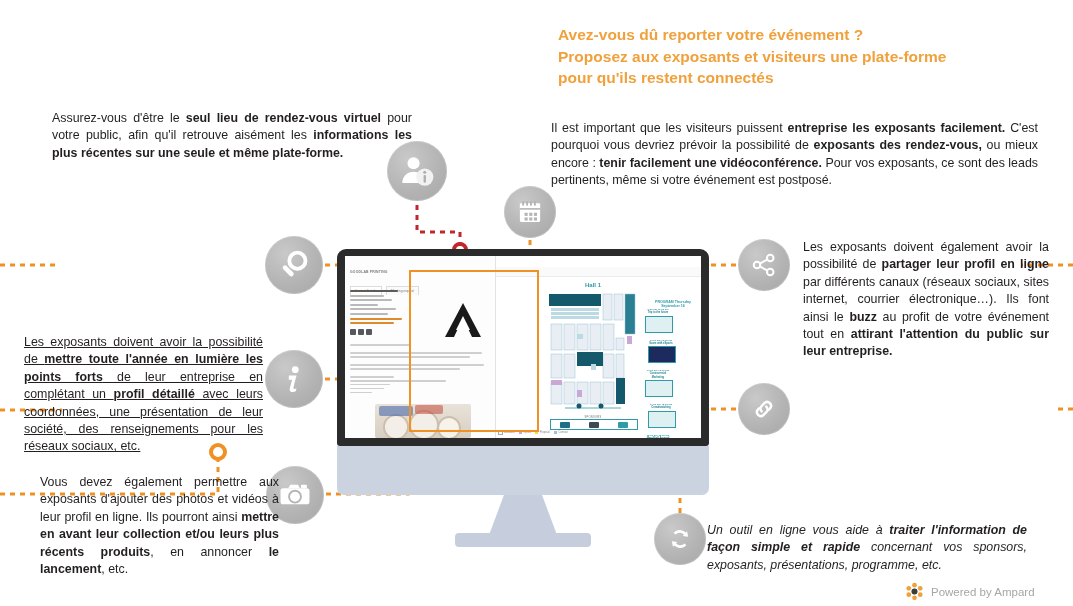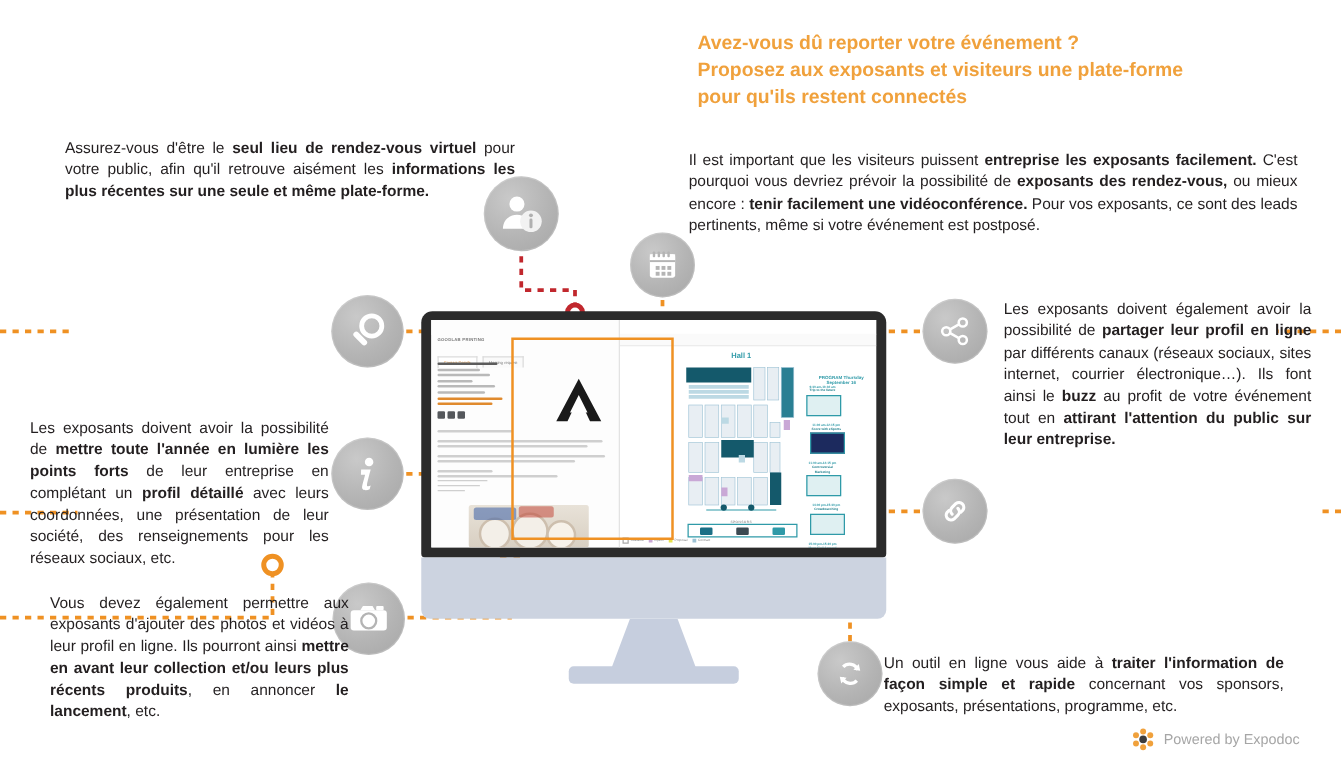--- a/index.html
+++ b/index.html
@@ -18,26 +18,26 @@
   .head-orange{
     left:558px;top:24px;width:470px;
     font-size:15.5px;font-weight:bold;color:#f0a13c;line-height:21.5px;
   }
   .para{
     font-size:12.4px;line-height:17.4px;text-align:justify;color:#231f20;
   }
   .para b{font-weight:bold;}
   .p-topleft{left:52px;top:110px;width:360px;}
   .p-l1{left:24px;top:202px;width:239px;}
-  .p-l2{left:24px;top:334px;width:239px;}
+  .p-l2{left:24px;top:334px;width:239px;text-decoration:underline;}
   .p-l3{left:40px;top:474px;width:239px;}
   .p-topright{left:551px;top:120px;width:487px;}
   .p-r1{left:803px;top:239px;width:246px;}
   .p-r2{left:795px;top:386px;width:246px;}
-  .p-r3{left:707px;top:522px;width:320px;}
+  .p-r3{left:707px;top:522px;width:320px;font-style:italic;}
 
   
   .icon-circle{
     border-radius:50%;
     background:radial-gradient(circle at 35% 30%, #c9c9c9 0%, #b4b4b4 55%, #a6a6a6 100%);
     display:flex;align-items:center;justify-content:center;
     box-shadow:inset 0 0 0 1px rgba(255,255,255,.18);
   }
   .icon-circle svg{display:block;}
   .ic-person{left:387px;top:141px;width:60px;height:60px;}
@@ -428,16 +428,16 @@
       <g fill="#f0a13c">
         <circle cx="10" cy="3.3" r="2.5"></circle>
           <circle cx="16" cy="6.6" r="2.5"></circle>
         <circle cx="16" cy="13.4" r="2.5"></circle>
           <circle cx="10" cy="16.7" r="2.5"></circle>
         <circle cx="4" cy="13.4" r="2.5"></circle>
           <circle cx="4" cy="6.6" r="2.5"></circle>
       </g>
       <circle cx="10" cy="10" r="3.2" fill="#3c3c3c"></circle>
     </svg>
-    <span class="footer-text">Powered by Expodoc</span>
+    <span class="footer-text">Powered by Ampard</span>
   </div>
 
 </div>
 
 </body></html>

